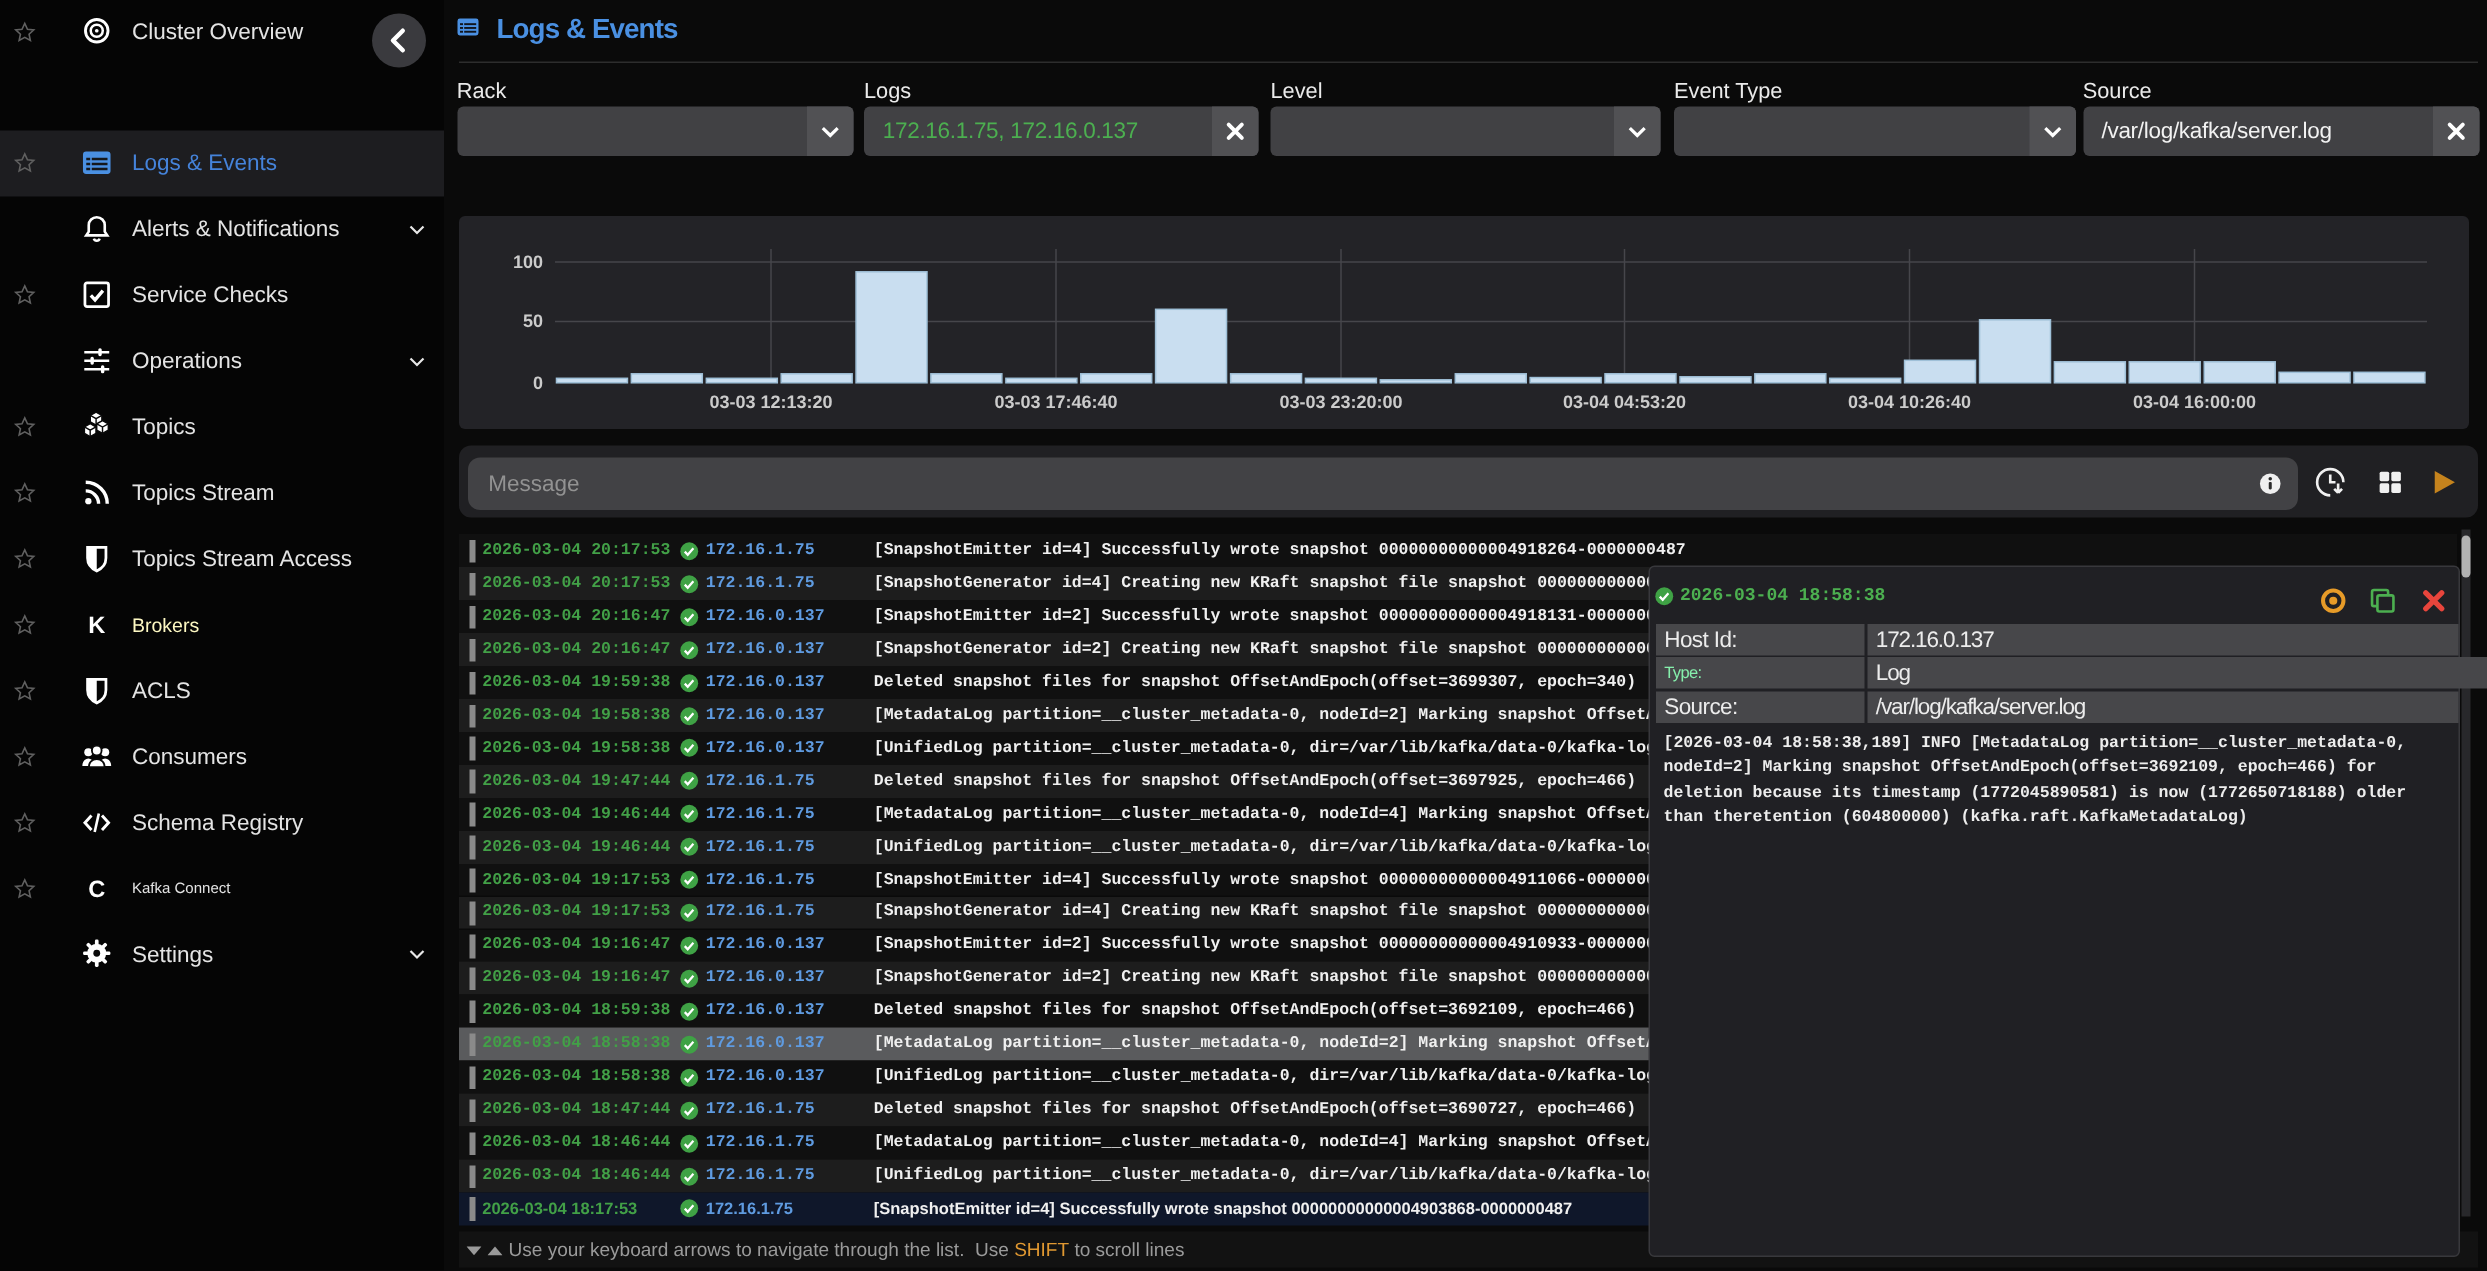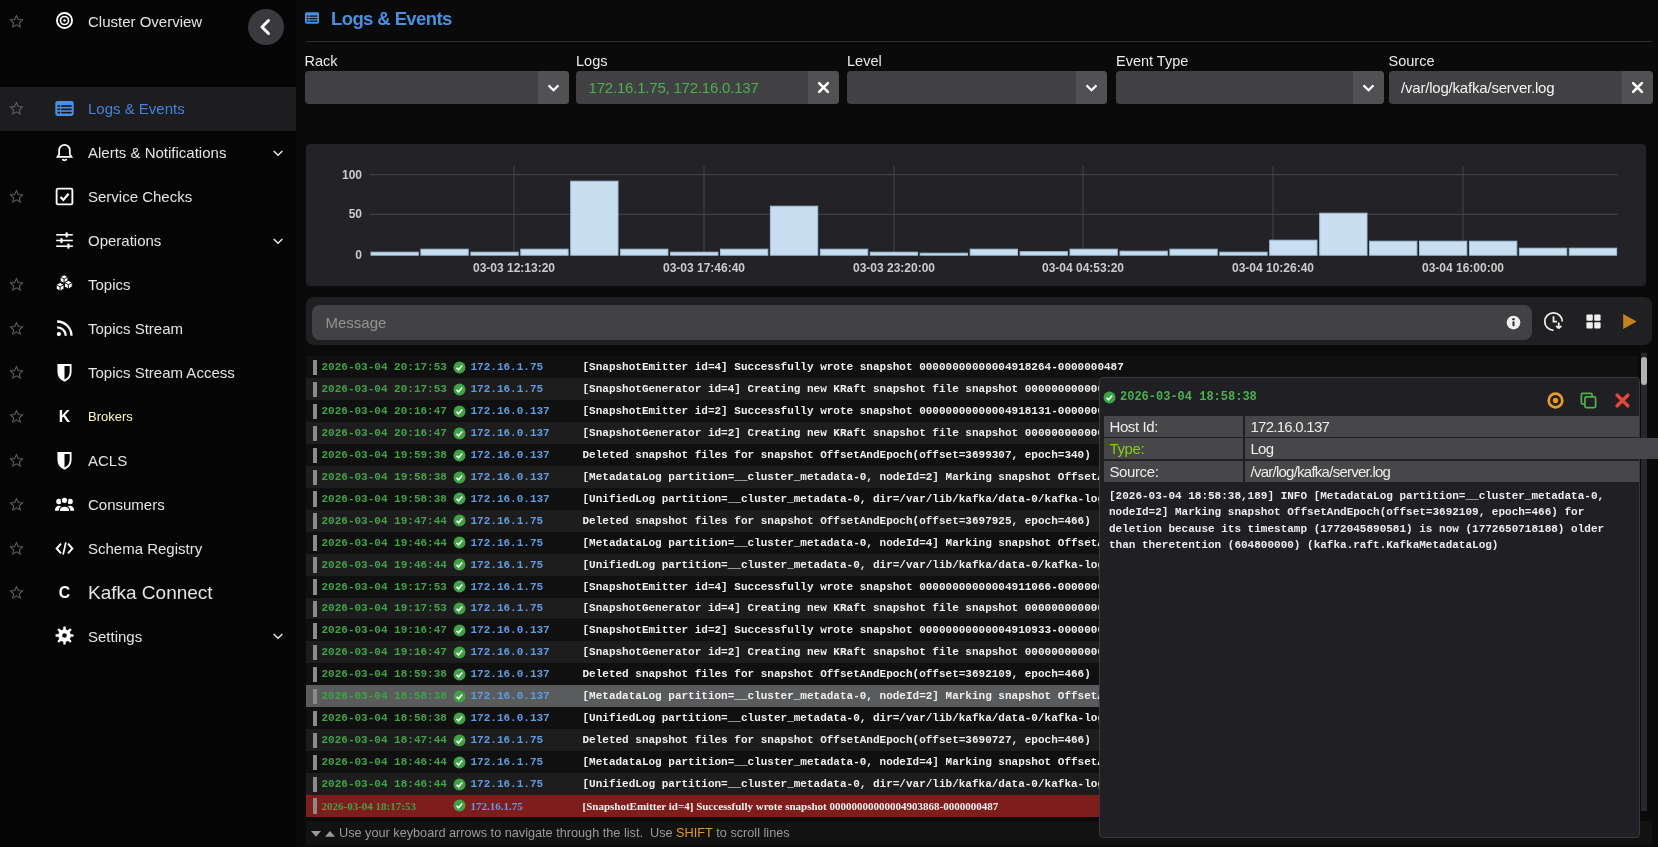--- a/index.html
+++ b/index.html
@@ -199,21 +199,21 @@
         <div style="position:absolute;left:9px;top:14.5px">
           <svg width="15" height="15" viewBox="0 0 24 24" style="display:block">
             <path d="M12 2.6l2.9 6.2 6.7.7-5 4.6 1.4 6.7L12 17.4l-6 3.4 1.4-6.7-5-4.6 6.7-.7z" fill="none" stroke="#606060" stroke-width="1.7"></path>
           </svg>
         </div>
         <div style="position:absolute;left:54px;top:11px">
           <svg width="21" height="21" viewBox="0 0 24 24" style="display:block">
             <text x="12" y="18" text-anchor="middle" font-family="Liberation Sans" font-size="18" font-weight="bold" fill="#ffffff">C</text>
           </svg>
         </div>
-        <div style="position:absolute;left:88px;top:0;height:44px;display:flex;align-items:center;font-size:19px;color:#e4e4e4;white-space:nowrap">Kafka Connect</div>
+        <div style="position:absolute;left:88px;top:0;height:44px;display:flex;align-items:center;font-size:10px;color:#e4e4e4;white-space:nowrap">Kafka Connect</div>
       </div>
       <div style="position:absolute;left:0;top:614.4px;width:296px;height:44px;">
         <div style="position:absolute;left:54px;top:11px">
           <svg width="21" height="21" viewBox="0 0 24 24" style="display:block">
             <circle cx="12" cy="12" r="7.2" fill="#ffffff"></circle>
             <rect x="10.6" y="1.6" width="2.8" height="4.4" rx="1" fill="#ffffff" transform="rotate(0 12 12)"></rect>
             <rect x="10.6" y="1.6" width="2.8" height="4.4" rx="1" fill="#ffffff" transform="rotate(45 12 12)"></rect>
             <rect x="10.6" y="1.6" width="2.8" height="4.4" rx="1" fill="#ffffff" transform="rotate(90 12 12)"></rect>
             <rect x="10.6" y="1.6" width="2.8" height="4.4" rx="1" fill="#ffffff" transform="rotate(135 12 12)"></rect>
             <rect x="10.6" y="1.6" width="2.8" height="4.4" rx="1" fill="#ffffff" transform="rotate(180 12 12)"></rect>
@@ -594,21 +594,21 @@
       <div style="position:absolute;left:15.5px;top:0;height:21.9px;display:flex;align-items:center;color:#42a047">2026-03-04 18:46:44</div>
       <div style="position:absolute;left:147px;top:4.5px">
         <svg width="13" height="13" viewBox="0 0 24 24" style="display:block">
           <circle cx="12" cy="12" r="11" fill="#3fa245"></circle>
           <path d="M6.5 12.5l3.6 3.8 7-8" fill="none" stroke="#fff" stroke-width="2.8"></path>
         </svg>
       </div>
       <div style="position:absolute;left:164.5px;top:0;height:21.9px;display:flex;align-items:center;color:#5f9be0">172.16.1.75</div>
       <div style="position:absolute;left:276.5px;top:0;height:21.9px;display:flex;align-items:center;color:#f0f0f0">[UnifiedLog partition=__cluster_metadata-0, dir=/var/lib/kafka/data-0/kafka-log-4] Deleting segments due to retention</div>
     </div>
-    <div style="position:absolute;left:306px;top:794.9px;width:1332px;height:21.9px;background:#7f1d1d;font-family:Liberation Serif, serif;font-weight:bold;font-size:11px;white-space:nowrap;overflow:hidden">
+    <div style="position:absolute;left:306px;top:794.9px;width:1332px;height:21.9px;background:#0f172a;font-family:Liberation Sans, sans-serif;font-weight:bold;font-size:11px;white-space:nowrap;overflow:hidden">
       <div style="position:absolute;left:7px;top:3.5px;width:3.5px;height:15.5px;background:#8a8a8a"></div>
       <div style="position:absolute;left:15.5px;top:0;height:21.9px;display:flex;align-items:center;color:#42a047">2026-03-04 18:17:53</div>
       <div style="position:absolute;left:147px;top:4.5px">
         <svg width="13" height="13" viewBox="0 0 24 24" style="display:block">
           <circle cx="12" cy="12" r="11" fill="#3fa245"></circle>
           <path d="M6.5 12.5l3.6 3.8 7-8" fill="none" stroke="#fff" stroke-width="2.8"></path>
         </svg>
       </div>
       <div style="position:absolute;left:164.5px;top:0;height:21.9px;display:flex;align-items:center;color:#5f9be0">172.16.1.75</div>
       <div style="position:absolute;left:276.5px;top:0;height:21.9px;display:flex;align-items:center;color:#f0f0f0">[SnapshotEmitter id=4] Successfully wrote snapshot 00000000000004903868-0000000487</div>
@@ -649,21 +649,21 @@
           <path d="M4.5 4.5l15 15M19.5 4.5l-15 15" fill="none" stroke="#e8453c" stroke-width="5" stroke-linecap="round"></path>
         </svg>
       </div>
       <div style="position:absolute;left:4px;top:37.6px;width:139px;height:21px;background:#47474a;display:flex;align-items:center">
         <span style="margin-left:5.5px;font-size:15px;color:#ececec;letter-spacing:-0.4px">Host Id:</span>
       </div>
       <div style="position:absolute;left:145px;top:37.6px;width:393.5px;height:21px;background:#47474a;display:flex;align-items:center">
         <span style="margin-left:5.5px;font-size:15px;color:#ececec;letter-spacing:-0.75px">172.16.0.137</span>
       </div>
       <div style="position:absolute;left:4px;top:60.3px;width:139px;height:21px;background:#47474a;display:flex;align-items:center">
-        <span style="margin-left:5.5px;font-size:15px;color:#84cc16;letter-spacing:-0.4px">Type:</span>
+        <span style="margin-left:5.5px;font-size:11px;color:#86efac;letter-spacing:-0.4px">Type:</span>
       </div>
       <div style="position:absolute;left:145px;top:60.3px;width:450px;height:21px;background:#47474a;display:flex;align-items:center">
         <span style="margin-left:5.5px;font-size:15px;color:#ececec;letter-spacing:-0.75px">Log</span>
       </div>
       <div style="position:absolute;left:4px;top:83.0px;width:139px;height:21px;background:#47474a;display:flex;align-items:center">
         <span style="margin-left:5.5px;font-size:15px;color:#ececec;letter-spacing:-0.4px">Source:</span>
       </div>
       <div style="position:absolute;left:145px;top:83.0px;width:393.5px;height:21px;background:#47474a;display:flex;align-items:center">
         <span style="margin-left:5.5px;font-size:15px;color:#ececec;letter-spacing:-0.75px">/var/log/kafka/server.log</span>
       </div>

